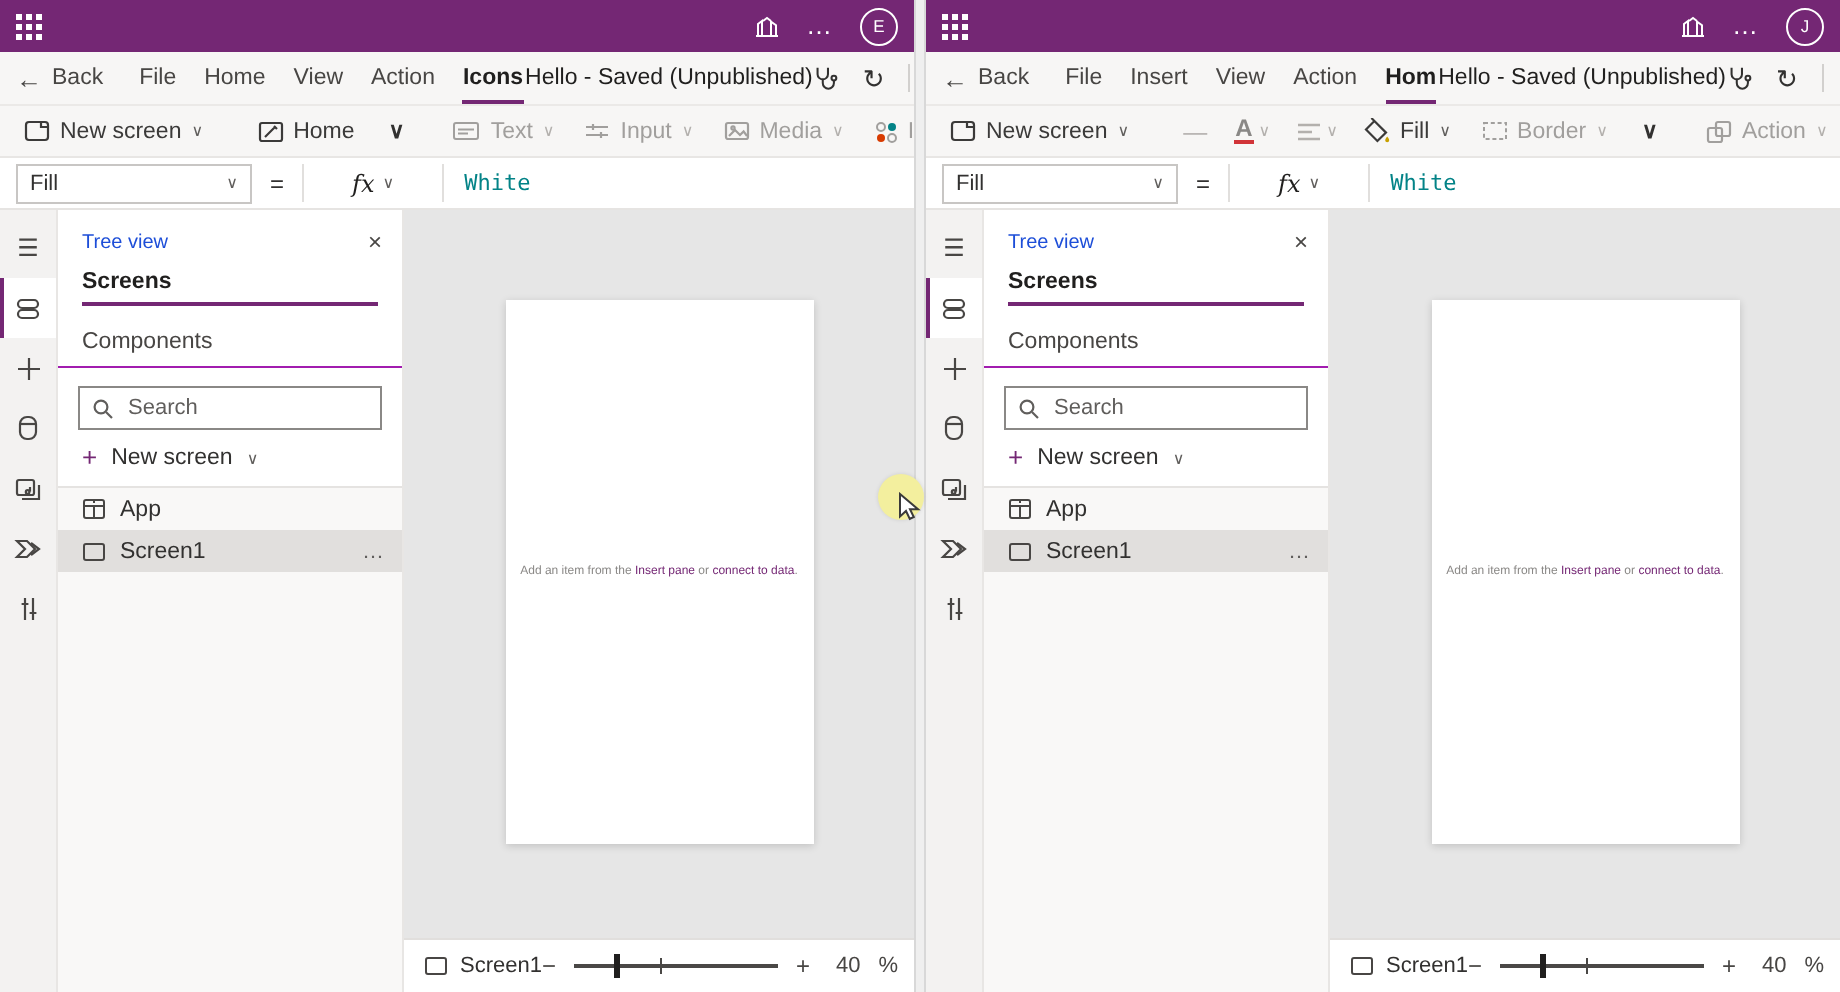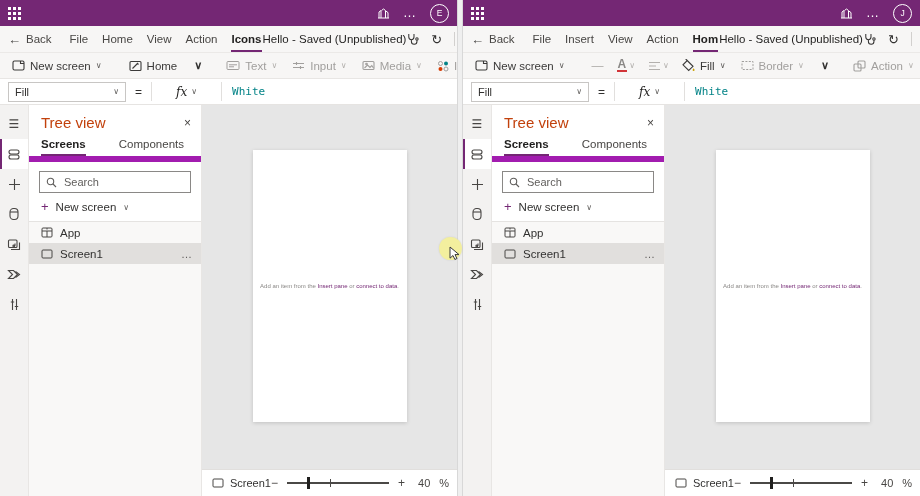--- a/index.html
+++ b/index.html
@@ -63,23 +63,23 @@
   .rail{width:28px;flex:0 0 28px;background:#f3f2f1;border-right:1px solid #e8e6e4;display:flex;flex-direction:column;
     align-items:stretch;padding-top:4px;}
   .rail-item{height:30px;display:flex;align-items:center;justify-content:center;color:#484644;cursor:pointer;}
   .rail-item svg{display:block;stroke:#484644;}
   .rail-item.selected{background:#fff;box-shadow:inset 2px 0 0 #742774;}
   .rail-item .hb{font-size:12px;color:#484644;}
 
   .treepanel{width:172px;flex:0 0 172px;background:#fff;border-right:1px solid #e8e6e4;display:flex;flex-direction:column;
     font-size:11.5px;overflow:hidden;}
   .tree-header{display:flex;align-items:center;justify-content:space-between;padding:9px 10px 4px 12px;}
-  .tree-title{font-size:15px;color:#c2410c;}
+  .tree-title{font-size:10px;color:#1d4ed8;}
   .tree-close{font-size:12px;color:#484644;cursor:pointer;}
-  .tree-tabs{display:flex;gap:33px;padding:3px 12px 0;border-bottom:6px solid #a21caf;}
+  .tree-tabs{display:flex;gap:12px;padding:3px 12px 0;border-bottom:1px solid #a21caf;flex-direction:column;}
   .ttab{padding-bottom:6px;color:#484644;font-size:11.5px;cursor:pointer;}
   .ttab.active{font-weight:bold;color:#201f1e;box-shadow:inset 0 -2px 0 #742774;}
   .searchbox{margin:9px 10px 6px;height:20px;border:1px solid #8a8886;display:flex;align-items:center;padding:0 6px;gap:5px;background:#fff;}
   .searchbox svg{flex:0 0 auto;}
   .searchbox input{border:none;outline:none;width:100%;font-size:11px;font-family:"Liberation Sans",sans-serif;color:#323130;background:transparent;}
   .searchbox input::placeholder{color:#605e5c;}
   .newscreen{display:flex;align-items:center;gap:7px;padding:2px 12px 8px;cursor:pointer;}
   .ns-plus{color:#742774;font-size:13px;line-height:10px;}
   .ns-label{color:#323130;}
   .ns-chev{font-size:8px;color:#605e5c;}

